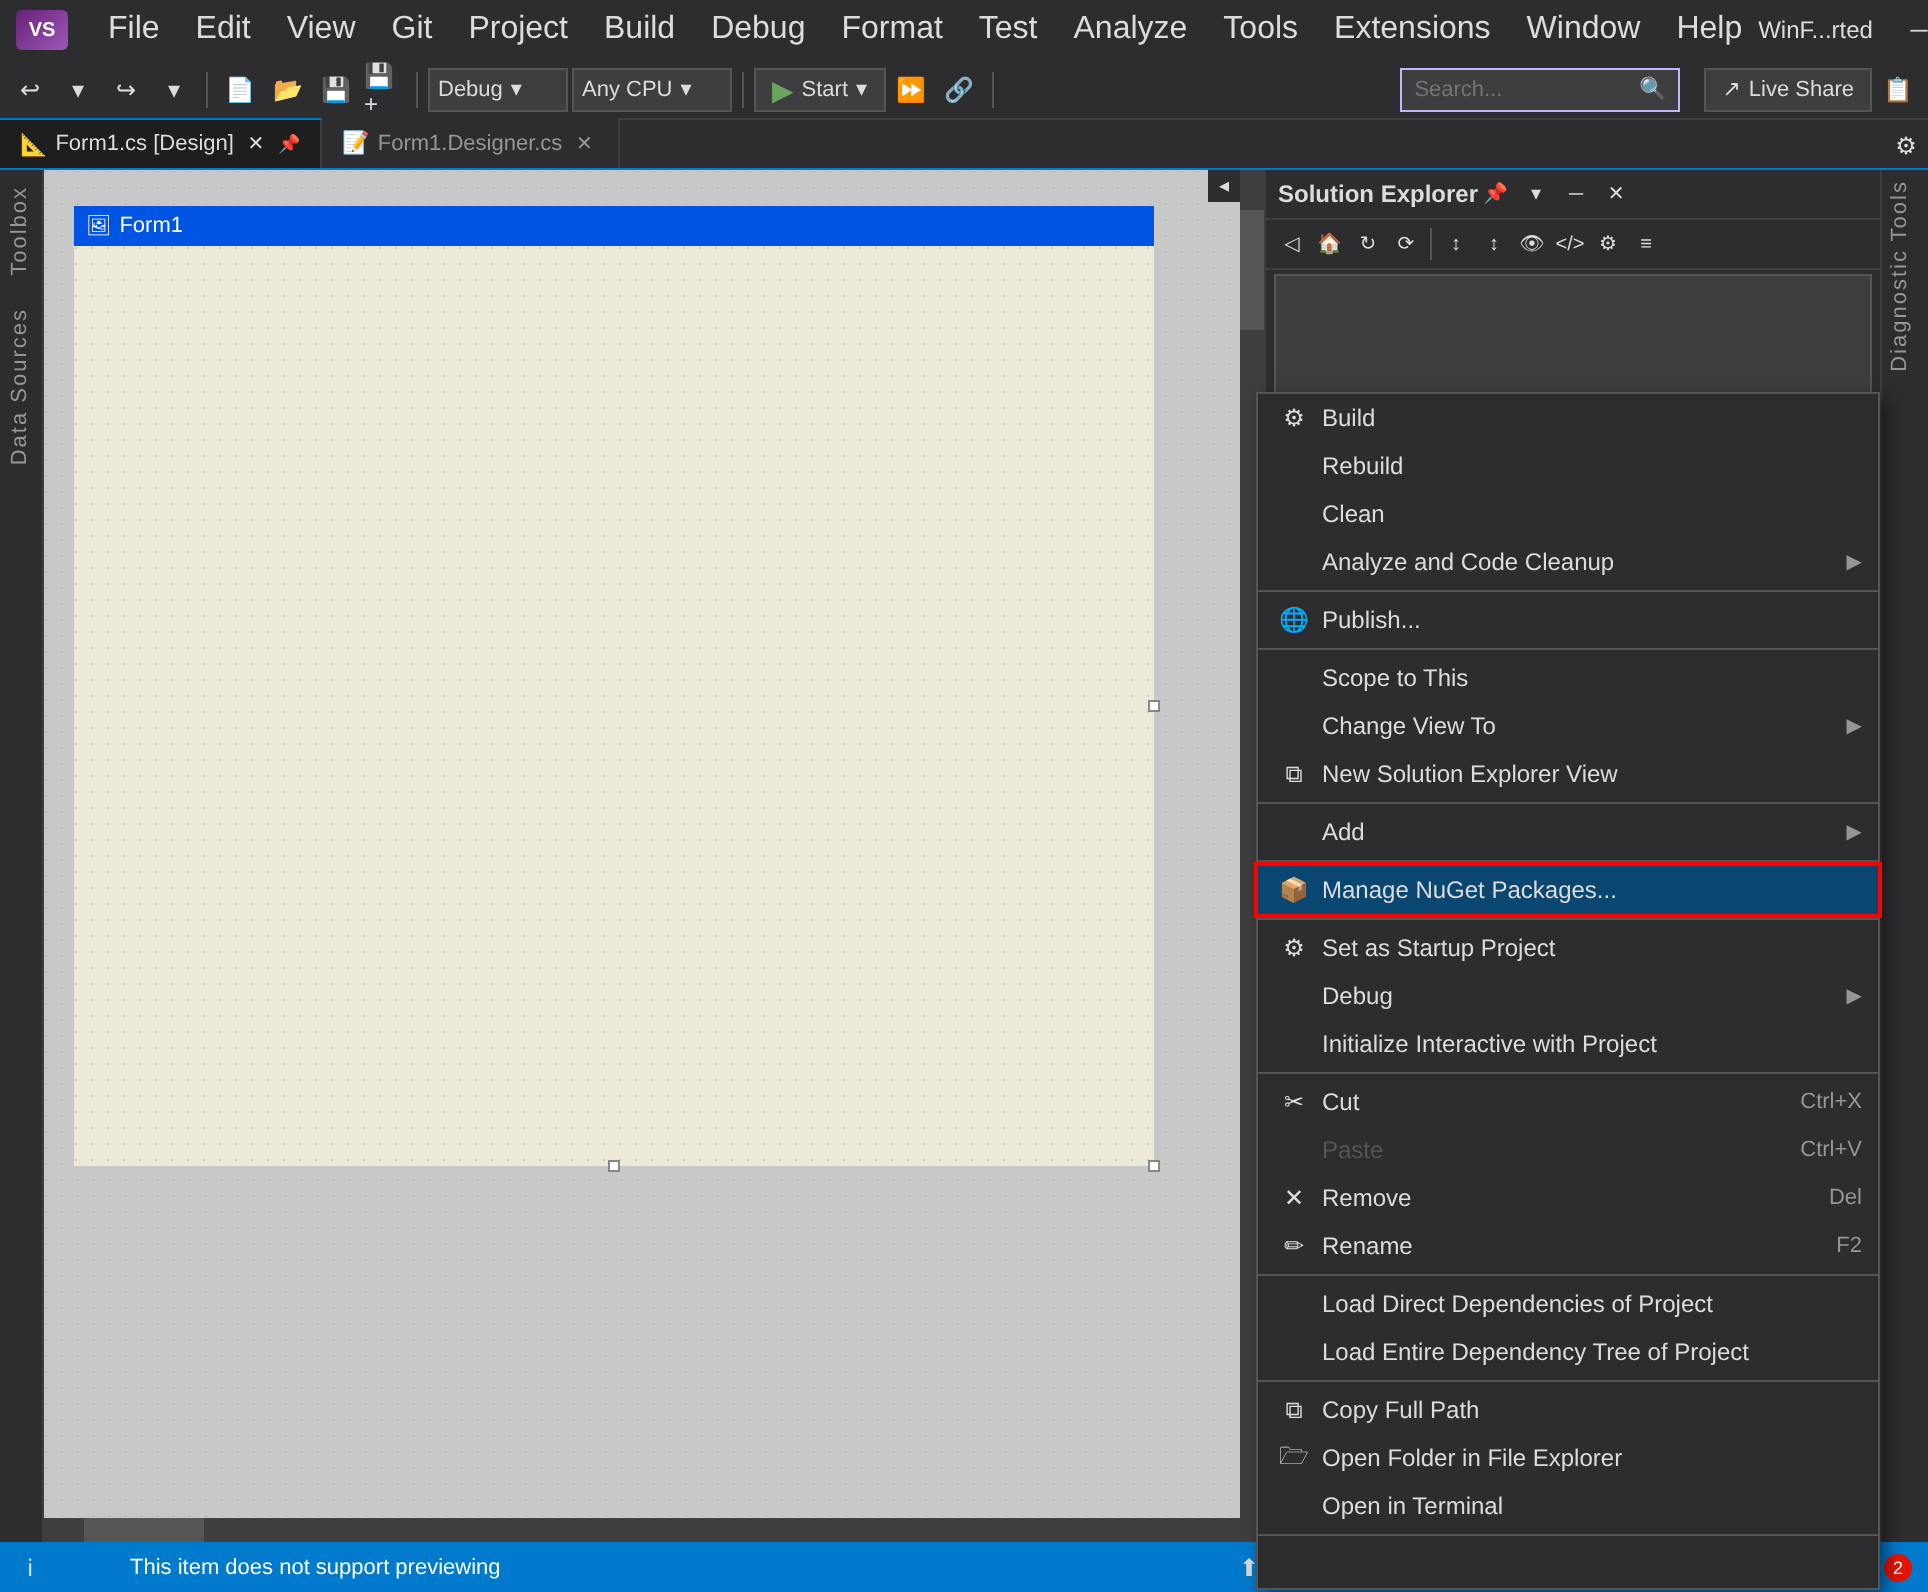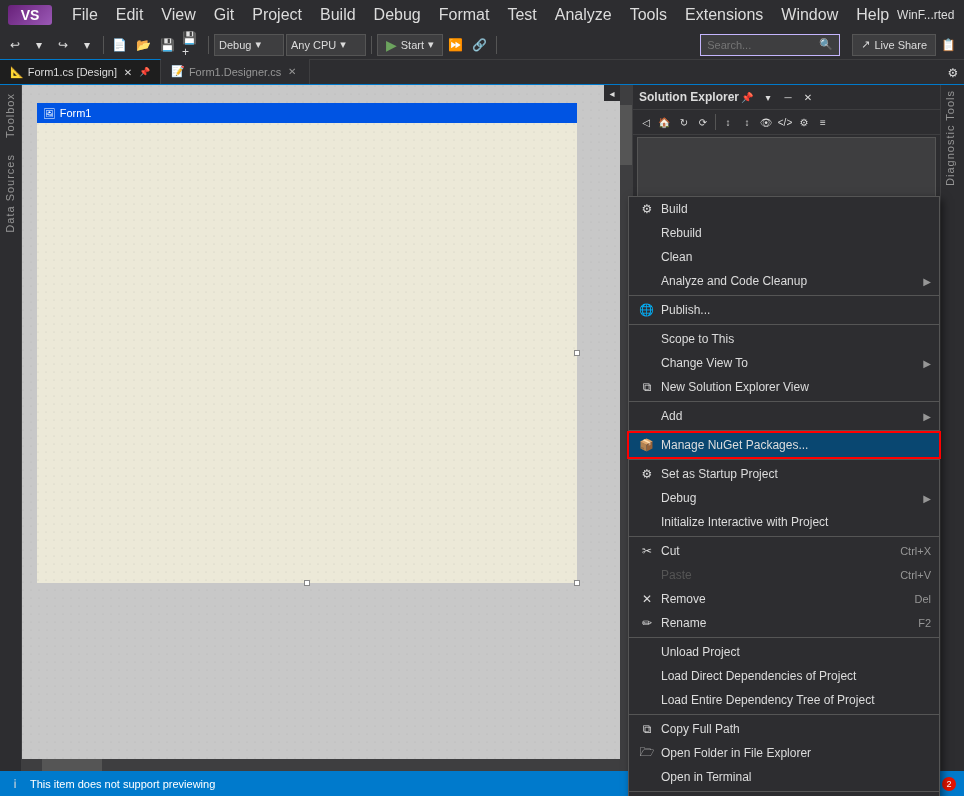--- a/index.html
+++ b/index.html
@@ -1,21 +1,21 @@
 <!DOCTYPE html>
 <html><head>
   <meta charset="utf-8">
   <style>
     * { margin: 0; padding: 0; box-sizing: border-box; }
     body { width: 964px; height: 796px; background: #2d2d30; font-family: 'Segoe UI', sans-serif; font-size: 12px; color: #dcdcdc; overflow: hidden; position: relative; }
 
     
     .title-bar { display: flex; align-items: center; background: #2d2d30; height: 30px; padding: 0 8px; justify-content: space-between; }
     .title-bar-left { display: flex; align-items: center; gap: 12px; }
-    .vs-logo { width: 44px; height: 20px; background: linear-gradient(135deg, #68217a, #9b59b6); border-radius: 3px; display: flex; align-items: center; justify-content: center; color: white; font-size: 14px; font-weight: bold; }
+    .vs-logo { width: 26px; height: 20px; background: linear-gradient(135deg, #68217a, #9b59b6); border-radius: 3px; display: flex; align-items: center; justify-content: center; color: white; font-size: 10px; font-weight: bold; }
     .menu-bar { display: flex; gap: 2px; }
     .menu-item { padding: 2px 8px; color: #dcdcdc; cursor: pointer; font-size: 16px; }
     .title-bar-center { color: #dcdcdc; font-size: 12px; }
     .title-bar-right { display: flex; align-items: center; gap: 4px; }
     .win-btn { width: 46px; height: 30px; display: flex; align-items: center; justify-content: center; cursor: pointer; color: #dcdcdc; font-size: 12px; }
 
     
     .toolbar { display: flex; align-items: center; background: #2d2d30; height: 30px; padding: 0 4px; gap: 2px; border-bottom: 1px solid #3e3e40; }
     .toolbar-btn { width: 22px; height: 22px; display: flex; align-items: center; justify-content: center; cursor: pointer; color: #dcdcdc; border: 1px solid transparent; }
     .toolbar-sep { width: 1px; height: 18px; background: #555; margin: 0 3px; }
@@ -73,21 +73,21 @@
     .ctx-arrow { color: #969696; font-size: 10px; }
 
     
     .diag-sidebar { width: 18px; background: #2d2d30; border-left: 1px solid #3e3e40; display: flex; flex-direction: column; align-items: center; }
     .diag-label { font-size: 11px; color: #969696; writing-mode: vertical-rl; transform: rotate(180deg); padding: 5px 0; cursor: pointer; letter-spacing: 1px; }
 
     
     .status-bar { height: 25px; background: #007acc; display: flex; align-items: center; padding: 0 8px; justify-content: space-between; position: absolute; bottom: 0; left: 0; right: 0; }
     .status-left { display: flex; align-items: center; gap: 8px; }
     .status-right { display: flex; align-items: center; gap: 8px; }
-    .status-text { font-size: 11px; color: white; }
+    .status-text { font-size: 11px; color: white; margin-left: 35px; }
     .status-icon { width: 14px; height: 14px; display: flex; align-items: center; justify-content: center; font-size: 12px; }
     .status-badge { background: #e51400; color: white; border-radius: 50%; width: 14px; height: 14px; font-size: 9px; display: flex; align-items: center; justify-content: center; }
 
     
     ::-webkit-scrollbar { width: 8px; height: 8px; }
     ::-webkit-scrollbar-track { background: #252526; }
     ::-webkit-scrollbar-thumb { background: #424242; }
     .designer-bg { background: #c8c8c8; }
   </style>
 </head>
@@ -361,24 +361,20 @@
         <span class="ctx-shortcut">Del</span>
       </div>
       <div class="ctx-item">
         <span class="ctx-icon">✏</span>
         <span class="ctx-label">Rename</span>
         <span class="ctx-shortcut">F2</span>
       </div>
       <div class="ctx-sep"></div>
       <div class="ctx-item">
         <span class="ctx-icon"></span>
-        <span class="ctx-label">Unload Project</span>
-      </div>
-      <div class="ctx-item">
-        <span class="ctx-icon"></span>
         <span class="ctx-label">Load Direct Dependencies of Project</span>
       </div>
       <div class="ctx-item">
         <span class="ctx-icon"></span>
         <span class="ctx-label">Load Entire Dependency Tree of Project</span>
       </div>
       <div class="ctx-sep"></div>
       <div class="ctx-item">
         <span class="ctx-icon">⧉</span>
         <span class="ctx-label">Copy Full Path</span>

